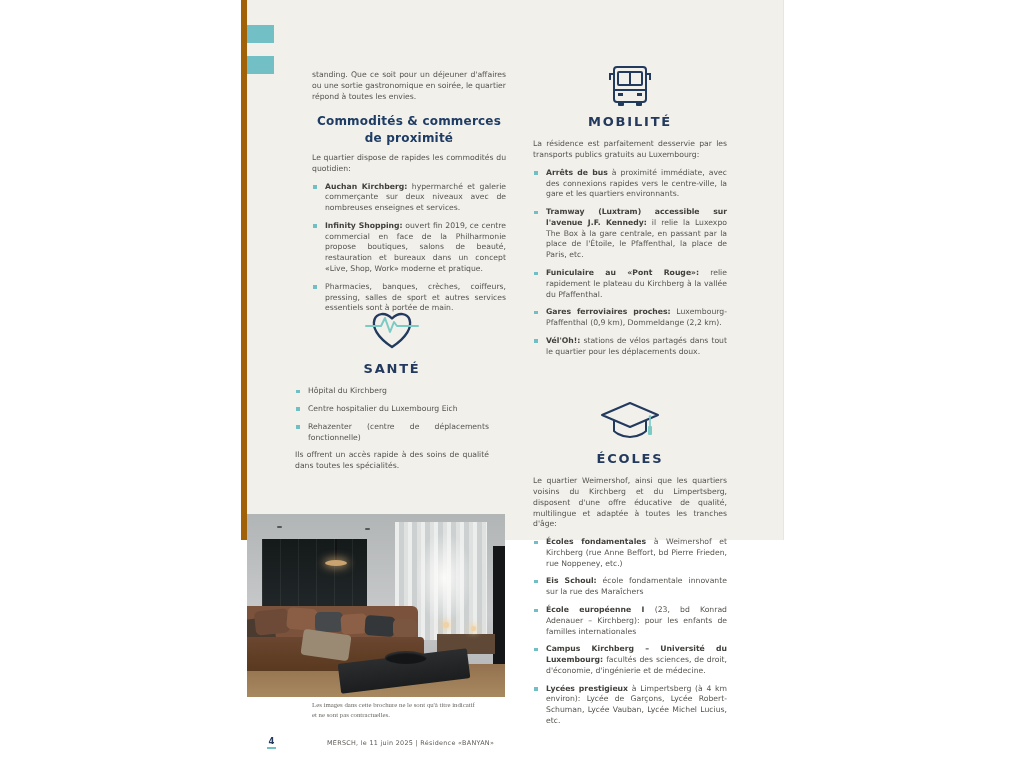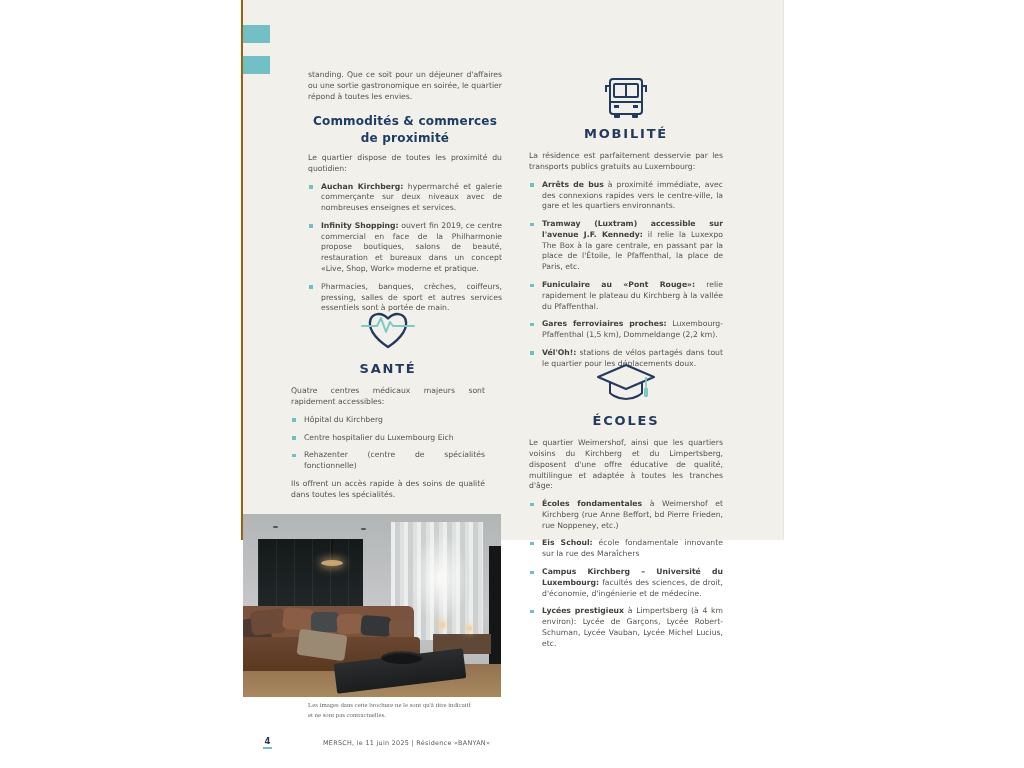--- a/index.html
+++ b/index.html
@@ -1,19 +1,19 @@
 <!DOCTYPE html>
 <html><head>
 <meta charset="utf-8">
 <style>
   html,body{margin:0;padding:0}
   body{width:1024px;height:768px;background:#ffffff;position:relative;overflow:hidden;
        font-family:"DejaVu Sans","Liberation Sans",sans-serif;}
   .sheet{position:absolute;left:241px;top:0;width:543px;height:540px;background:#f2f0eb;
-         border-left:2px solid #a16207;border-right:1px solid #e9e6e0;box-sizing:border-box;}
+         border-left:6px solid #a16207;border-right:1px solid #e9e6e0;box-sizing:border-box;}
   .deco-sq{position:absolute;left:0;width:27px;height:18px;background:#72c0c5;}
   .col{position:absolute;width:194px;font-size:7.7px;line-height:1.4;color:#56544f;text-align:justify;}
   .col p{margin:0 0 7px 0;}
   h3.sub{font-size:12px;color:#1e3c64;margin:11px 0 6px 0;text-align:center;letter-spacing:.2px;font-weight:bold;}
   .sec-title{font-size:13px;font-weight:bold;color:#23395d;letter-spacing:1.8px;text-align:center;margin:5px 0 8px 0;}
   ul{list-style:none;margin:0 0 7px 0;padding:0;}
   li{position:relative;padding-left:13px;margin-bottom:7px;}
   li::before{content:"";position:absolute;left:1px;top:3.5px;width:3.5px;height:3.5px;background:#6fbfc4;}
   li b{color:#42403c;}
   .icon-wrap{text-align:center;margin:0 0 3px 0;}
@@ -56,41 +56,40 @@
 <body>
 
 <div class="sheet">
 
   <div class="deco-sq" id="sq1" style="top:25px"></div>
   <div class="deco-sq" id="sq2" style="top:56px"></div>
 
   <div class="col" style="left:65px;top:70px">
     <p>standing. Que ce soit pour un déjeuner d'affaires ou une sortie gastronomique en soirée, le quartier répond à toutes les envies.</p>
     <h3 class="sub">Commodités &amp; commerces de proximité</h3>
-    <p>Le quartier dispose de toutes les proximité du quotidien:</p>
+    <p>Le quartier dispose de rapides les commodités du quotidien:</p>
     <ul>
       <li><b>Auchan Kirchberg:</b> <span>hypermarché et galerie commerçante sur deux niveaux avec de nombreuses enseignes et services.</span></li>
       <li><b>Infinity Shopping:</b> <span>ouvert fin 2019, ce centre commercial en face de la Philharmonie propose boutiques, salons de beauté, restauration et bureaux dans un concept «Live, Shop, Work» moderne et pratique.</span></li>
       <li><span>Pharmacies, banques, crèches, coiffeurs, pressing, salles de sport et autres services essentiels sont à portée de main.</span></li>
     </ul>
   </div>
 
   <div class="col" style="left:48px;top:301px">
     <div class="icon-wrap">
       <svg width="54" height="54" viewBox="0 0 54 54" fill="none">
         <path d="M27 46 C12 36 7 26 9.5 18.5 C11.5 12.5 20 10.5 27 17.5 C34 10.5 42.5 12.5 44.5 18.5 C47 26 42 36 27 46 Z" stroke="#223a5e" stroke-width="2.4" stroke-linejoin="round"></path>
         <polyline points="1,25 16,25 20,17 25,31 29,21 32,25 53,25" stroke="#7ccac4" stroke-width="2" fill="none" stroke-linejoin="round" stroke-linecap="round"></polyline>
       </svg>
     </div>
     <div class="sec-title">SANTÉ</div>
-    <p>Quatre centres médicaux majeurs sont rapidement accessibles:</p>
     <ul>
       <li><span>Hôpital du Kirchberg</span></li>
       <li><span>Centre hospitalier du Luxembourg Eich</span></li>
-      <li><span>Rehazenter (centre de spécialités fonctionnelle)</span></li>
+      <li><span>Rehazenter (centre de déplacements fonctionnelle)</span></li>
     </ul>
     <p>Ils offrent un accès rapide à des soins de qualité dans toutes les spécialités.</p>
   </div>
 
   <div class="photo">
     <div class="ph-wall"></div>
     <div class="ph-spot" style="left:30px;top:12px"></div>
     <div class="ph-spot" style="left:118px;top:14px"></div>
     <div class="ph-spot" style="left:205px;top:9px"></div>
     <div class="ph-kitchen"></div>
@@ -111,61 +110,62 @@
     <div class="ph-pillow" style="left:94px;top:100px;width:26px;height:20px;background:#8c6046;transform:rotate(-4deg)"></div>
     <div class="ph-pillow" style="left:118px;top:102px;width:30px;height:20px;background:#33373a;transform:rotate(4deg)"></div>
     <div class="ph-pillow" style="left:146px;top:105px;width:24px;height:18px;background:#7a5540"></div>
     <div class="ph-seat"></div>
     <div class="ph-blanket"></div>
     <div class="ph-table"></div>
     <div class="ph-bowl"></div>
   </div>
   <div class="caption">Les images dans cette brochure ne le sont qu'à titre indicatif et ne sont pas contractuelles.</div>
 
-  <div class="col" style="left:286px;top:76px">
+  <div class="col" style="left:286px;top:64px">
     <div class="icon-wrap">
       <svg width="46" height="44" viewBox="0 0 46 44" fill="none">
         <path d="M7 10 L3 10 L3 16" stroke="#223a5e" stroke-width="2"></path>
         <path d="M39 10 L43 10 L43 16" stroke="#223a5e" stroke-width="2"></path>
         <rect x="7" y="3" width="32" height="35" rx="3" stroke="#223a5e" stroke-width="2"></rect>
         <rect x="11" y="8" width="24" height="13" rx="1" stroke="#223a5e" stroke-width="2"></rect>
         <line x1="23" y1="8" x2="23" y2="21" stroke="#223a5e" stroke-width="2"></line>
         <line x1="7" y1="26" x2="39" y2="26" stroke="#223a5e" stroke-width="2"></line>
         <rect x="11" y="29" width="5" height="3" fill="#223a5e"></rect>
         <rect x="30" y="29" width="5" height="3" fill="#223a5e"></rect>
         <rect x="11" y="38" width="6" height="4" rx="1" fill="#223a5e"></rect>
         <rect x="29" y="38" width="6" height="4" rx="1" fill="#223a5e"></rect>
       </svg>
     </div>
     <div class="sec-title">MOBILITÉ</div>
     <p>La résidence est parfaitement desservie par les transports publics gratuits au Luxembourg:</p>
     <ul>
       <li><b>Arrêts de bus</b> <span>à proximité immédiate, avec des connexions rapides vers le centre-ville, la gare et les quartiers environnants.</span></li>
       <li><b>Tramway (Luxtram) accessible sur l'avenue J.F. Kennedy:</b> <span>il relie la Luxexpo The Box à la gare centrale, en passant par la place de l'Étoile, le Pfaffenthal, la place de Paris, etc.</span></li>
       <li><b>Funiculaire au «Pont Rouge»:</b> <span>relie rapidement le plateau du Kirchberg à la vallée du Pfaffenthal.</span></li>
-      <li><b>Gares ferroviaires proches:</b> <span>Luxembourg-Pfaffenthal (1,5 km), Dommeldange (2,2 km).</span></li>
+      <li><b>Gares ferroviaires proches:</b> <span>Luxembourg-Pfaffenthal (0,9 km), Dommeldange (2,2 km).</span></li>
       <li><b>Vél'Oh!:</b> <span>stations de vélos partagés dans tout le quartier pour les déplacements doux.</span></li>
     </ul>
   </div>
 
-  <div class="col" style="left:286px;top:363px">
+  <div class="col" style="left:286px;top:401px">
     <div class="icon-wrap">
       <svg width="62" height="44" viewBox="0 0 62 44" fill="none">
         <polygon points="31,2 59,14 31,26 3,14" stroke="#223a5e" stroke-width="2" stroke-linejoin="round"></polygon>
         <path d="M15 19.5 V30 C15 30 21 36 31 36 C41 36 47 30 47 30 V19.5" stroke="#223a5e" stroke-width="2"></path>
         <path d="M51 16 V26" stroke="#7ccac4" stroke-width="1.6"></path>
         <circle cx="51" cy="15.5" r="1.3" fill="#7ccac4"></circle>
         <rect x="49" y="25" width="4" height="9" rx="1" fill="#7ccac4"></rect>
       </svg>
     </div>
     <div class="sec-title">ÉCOLES</div>
     <p>Le quartier Weimershof, ainsi que les quartiers voisins du Kirchberg et du Limpertsberg, disposent d'une offre éducative de qualité, multilingue et adaptée à toutes les tranches d'âge:</p>
     <ul>
       <li><b>Écoles fondamentales</b> <span>à Weimershof et Kirchberg (rue Anne Beffort, bd Pierre Frieden, rue Noppeney, etc.)</span></li>
       <li><b>Eis Schoul:</b> <span>école fondamentale innovante sur la rue des Maraîchers</span></li>
+      <li><b>École européenne I</b> <span>(23, bd Konrad Adenauer – Kirchberg): pour les enfants de familles internationales</span></li>
       <li><b>Campus Kirchberg – Université du Luxembourg:</b> <span>facultés des sciences, de droit, d'économie, d'ingénierie et de médecine.</span></li>
       <li><b>Lycées prestigieux</b> <span>à Limpertsberg (à 4 km environ): Lycée de Garçons, Lycée Robert-Schuman, Lycée Vauban, Lycée Michel Lucius, etc.</span></li>
     </ul>
   </div>
 
   <div class="footer-num">
     <span>4</span>
     <span class="bar"></span>
   </div>
   <div class="footer-text">MERSCH, le 11 juin 2025  |  Résidence «BANYAN»</div>

